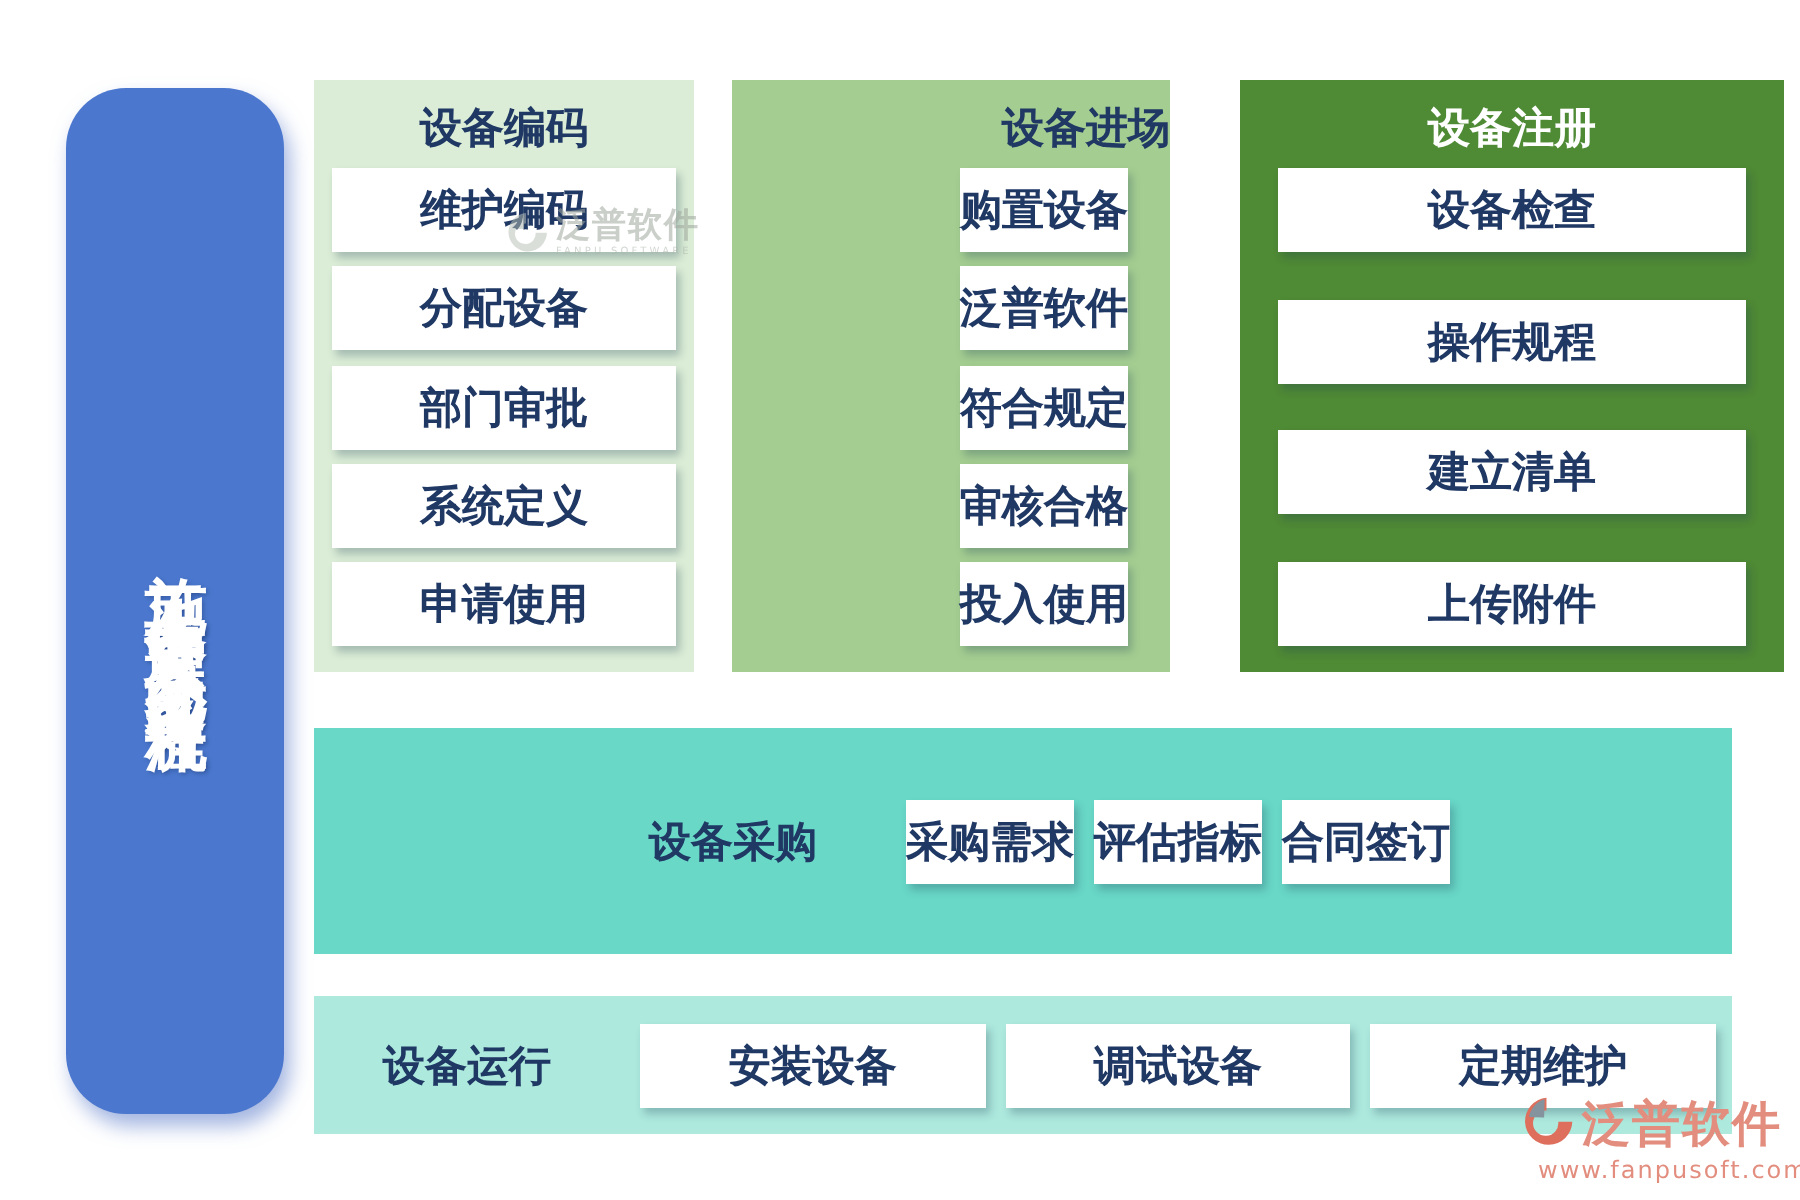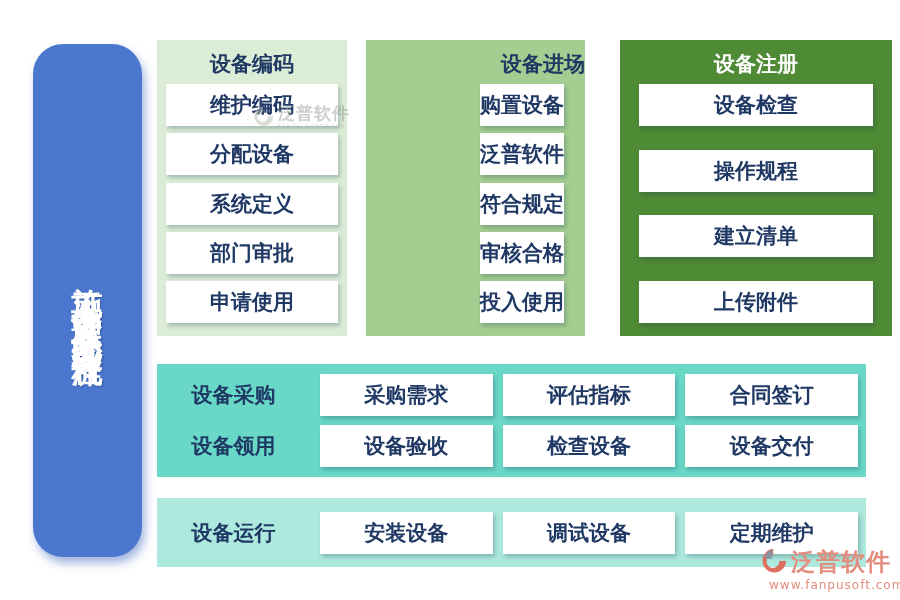--- a/index.html
+++ b/index.html
@@ -42,21 +42,21 @@
   .box{
     background:#ffffff;height:42px;
     display:flex;align-items:center;justify-content:center;
     font-size:21px;font-weight:bold;color:#1F3864;
     box-shadow:2px 3px 4px rgba(30,60,85,.28);
   }
   
   .mid-section{
     position:absolute;left:157px;top:364px;width:709px;height:113px;
     background:#69D8C7;
-    display:flex;flex-direction:column;justify-content:center;gap:9px;
+    display:flex;flex-direction:row;justify-content:center;gap:9px;
   }
   .bottom-section{
     position:absolute;left:157px;top:498px;width:709px;height:69px;
     background:#ADE9DD;
     display:flex;flex-direction:column;justify-content:center;
   }
   .prow{
     display:grid;grid-template-columns:153px 1fr 1fr 1fr;
     column-gap:10px;padding-right:8px;align-items:center;
   }
@@ -84,22 +84,22 @@
 
 <div class="title-panel">
   <span class="title-text">施工设备管理系统的业务流程</span>
 </div>
 
 <div class="col col-coding">
   <div class="col-header">设备编码</div>
   <div class="col-items">
     <div class="box">维护编码</div>
     <div class="box">分配设备</div>
+    <div class="box">部门审批</div>
     <div class="box">系统定义</div>
-    <div class="box">部门审批</div>
     <div class="box">申请使用</div>
   </div>
 </div>
 
 <div class="col col-entry">
   <div class="col-header">设备进场</div>
   <div class="col-items">
     <div class="box">购置设备</div>
     <div class="box">泛普软件</div>
     <div class="box">符合规定</div>
@@ -117,26 +117,20 @@
     <div class="box">上传附件</div>
   </div>
 </div>
 
 <div class="mid-section">
   <div class="prow">
     <div class="row-label">设备采购</div>
     <div class="box">采购需求</div>
     <div class="box">评估指标</div>
     <div class="box">合同签订</div>
-  </div>
-  <div class="prow">
-    <div class="row-label">设备领用</div>
-    <div class="box">设备验收</div>
-    <div class="box">检查设备</div>
-    <div class="box">设备交付</div>
   </div>
 </div>
 
 <div class="bottom-section">
   <div class="prow">
     <div class="row-label">设备运行</div>
     <div class="box">安装设备</div>
     <div class="box">调试设备</div>
     <div class="box">定期维护</div>
   </div>

